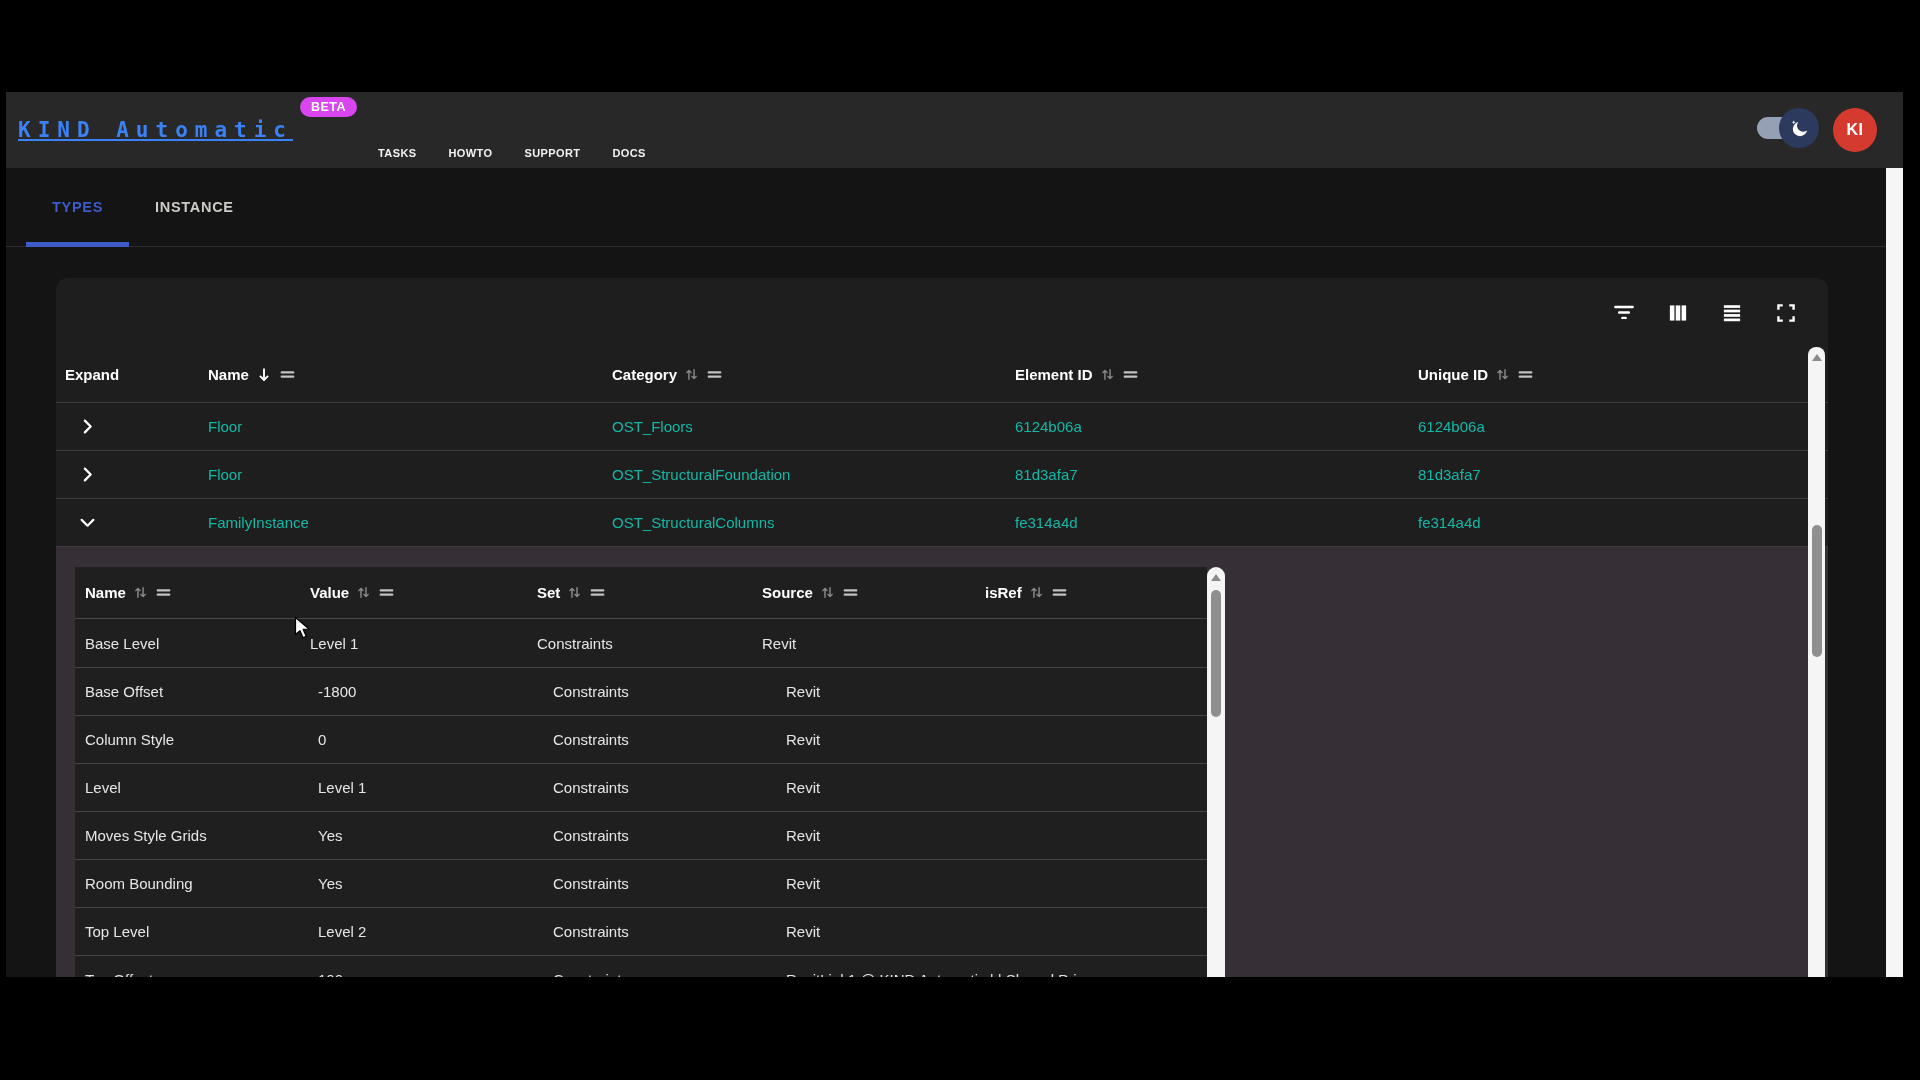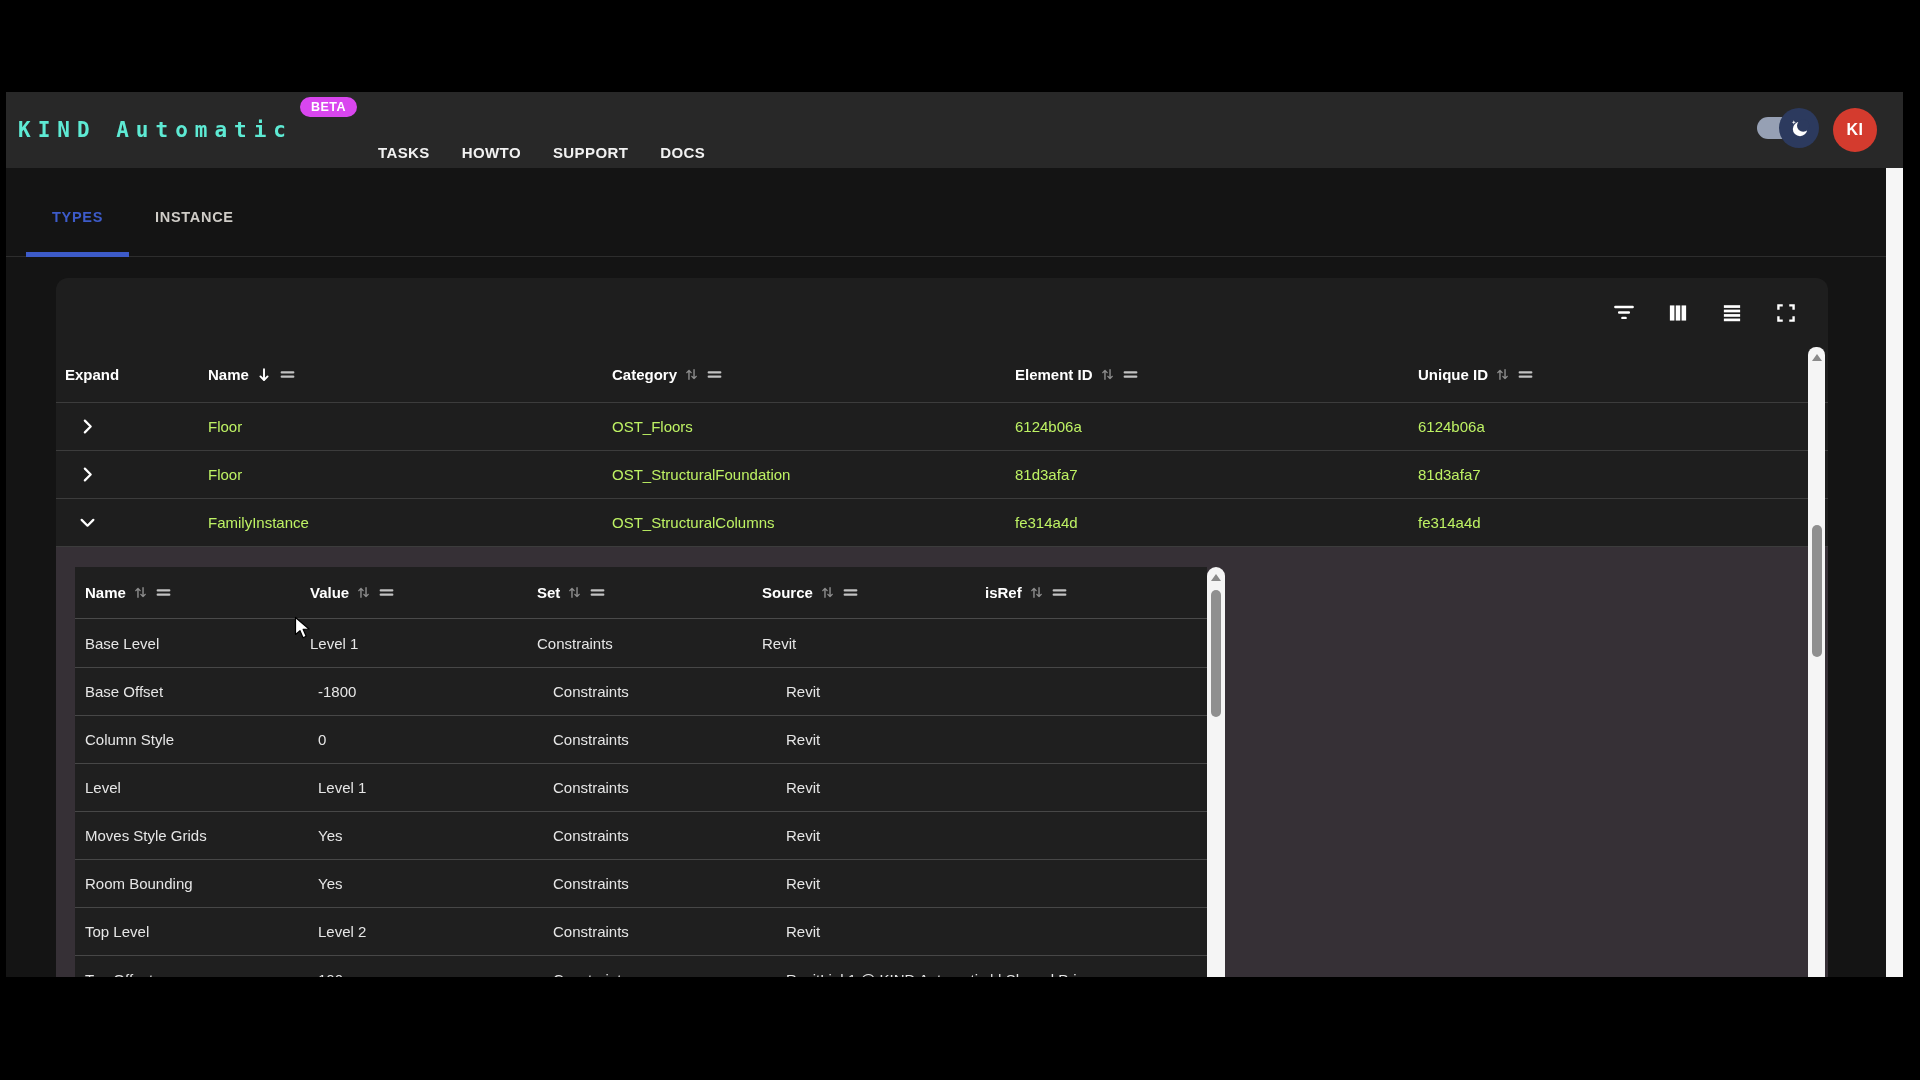--- a/index.html
+++ b/index.html
@@ -6,59 +6,59 @@
   html,body { width:1920px; height:1080px; background:#000; overflow:hidden;
               font-family:"Liberation Sans", sans-serif; }
   .viewport { position:absolute; left:6px; top:92px; width:1897px; height:885px;
               background:#141414; overflow:hidden; }
 
   
   .navbar { position:relative; height:76px; background:#282828; display:flex; align-items:center;
             padding-left:12px; }
   .logo-wrap { position:relative; display:flex; align-items:center; margin-right:76px; }
   .logo-text { font-family:"DejaVu Sans Mono", monospace; font-weight:700; font-size:21px;
-               color:#5eead4; letter-spacing:7px; white-space:nowrap; }
+               color:#3b82f6; letter-spacing:7px; white-space:nowrap;text-decoration:underline; }
   .beta-badge { position:absolute; top:-21px; right:-64px; background:#d946ef; color:#fff;
                 font-size:12.5px; font-weight:700; padding:3px 11px; border-radius:11px;
                 letter-spacing:.5px; }
   .nav-links { display:flex; gap:14px; }
-  .nav-link { color:#f2f2f2; font-size:15px; font-weight:600; letter-spacing:.4px;
+  .nav-link { color:#f2f2f2; font-size:11px; font-weight:600; letter-spacing:.4px;
               padding:6px 9px; cursor:pointer; text-decoration:none; white-space:nowrap;margin-top:45px; }
   .nav-right { margin-left:auto; display:flex; align-items:flex-start; gap:14px; padding-right:26px; }
   .toggle { position:relative; width:62px; height:40px; cursor:pointer; }
   .toggle-track { position:absolute; left:0; top:9px; width:48px; height:22px; border-radius:11px;
                   background:#96a0b4; }
   .toggle-thumb { position:absolute; right:0; top:0; width:40px; height:40px; border-radius:50%;
                   background:#2c3a5e; display:flex; align-items:center; justify-content:center; }
   .avatar { width:44px; height:44px; border-radius:50%; background:#d43b2e; color:#fff;
             font-size:16px; font-weight:700; display:flex; align-items:center; justify-content:center;
             letter-spacing:.5px; cursor:pointer; }
 
   
   .tabs-row { height:79px; display:flex; align-items:stretch; padding-left:20px;
-              border-bottom:1px solid #2d2d2d;margin-top:10px; }
+              border-bottom:1px solid #2d2d2d; }
   .tab { position:relative; display:flex; align-items:center; padding:0 26px; font-size:14.5px;
          font-weight:600; letter-spacing:.7px; color:#cfccc7; cursor:pointer; }
   .tab.active { color:#3d5bc9; }
   .tab.active::after { content:""; position:absolute; left:0; right:0; bottom:-1px; height:5px;
                        background:#3d5bc9; }
 
   
   .grid-card { position:absolute; left:50px; top:186px; width:1772px; bottom:0;
                background:#1e1e1e; border-radius:12px 12px 0 0; display:flex; flex-direction:column; }
   .grid-toolbar { height:69px; flex:0 0 69px; display:flex; align-items:center;
                   justify-content:flex-end; gap:26px; padding-right:28px; }
   .tb-btn { width:28px; height:28px; background:none; border:none; cursor:pointer;
             display:flex; align-items:center; justify-content:center; }
 
   .grid-header, .grow { display:grid; grid-template-columns:143px 404px 403px 403px 1fr;
                         align-items:center; padding-left:9px; }
   .grid-header { height:55px; flex:0 0 55px; font-weight:700; font-size:15px; color:#fff; }
   .hcell { display:flex; align-items:center; gap:7px; white-space:nowrap; }
-  .grow { height:48px; flex:0 0 48px; border-top:1px solid #3c3c3c; font-size:15px; color:#bef264; }
+  .grow { height:48px; flex:0 0 48px; border-top:1px solid #3c3c3c; font-size:15px; color:#14b8a6; }
   .cell { white-space:nowrap; overflow:visible; }
   .expand-cell { display:flex; align-items:center; }
   .chev-btn { margin-left:6px; width:32px; height:32px; background:none; border:none; cursor:pointer;
               display:flex; align-items:center; justify-content:center; }
 
   
   .detail-panel { flex:1 1 auto; background:#363036; border-top:1px solid #3c3c3c; overflow:hidden; }
   .detail-inner { display:flex; height:100%; padding:20px 0 0 19px; }
   .sub-table { width:1132px; background:#1f1f1f; }
   .sub-header, .srow { display:grid; grid-template-columns:225px 227px 225px 223px 1fr;

